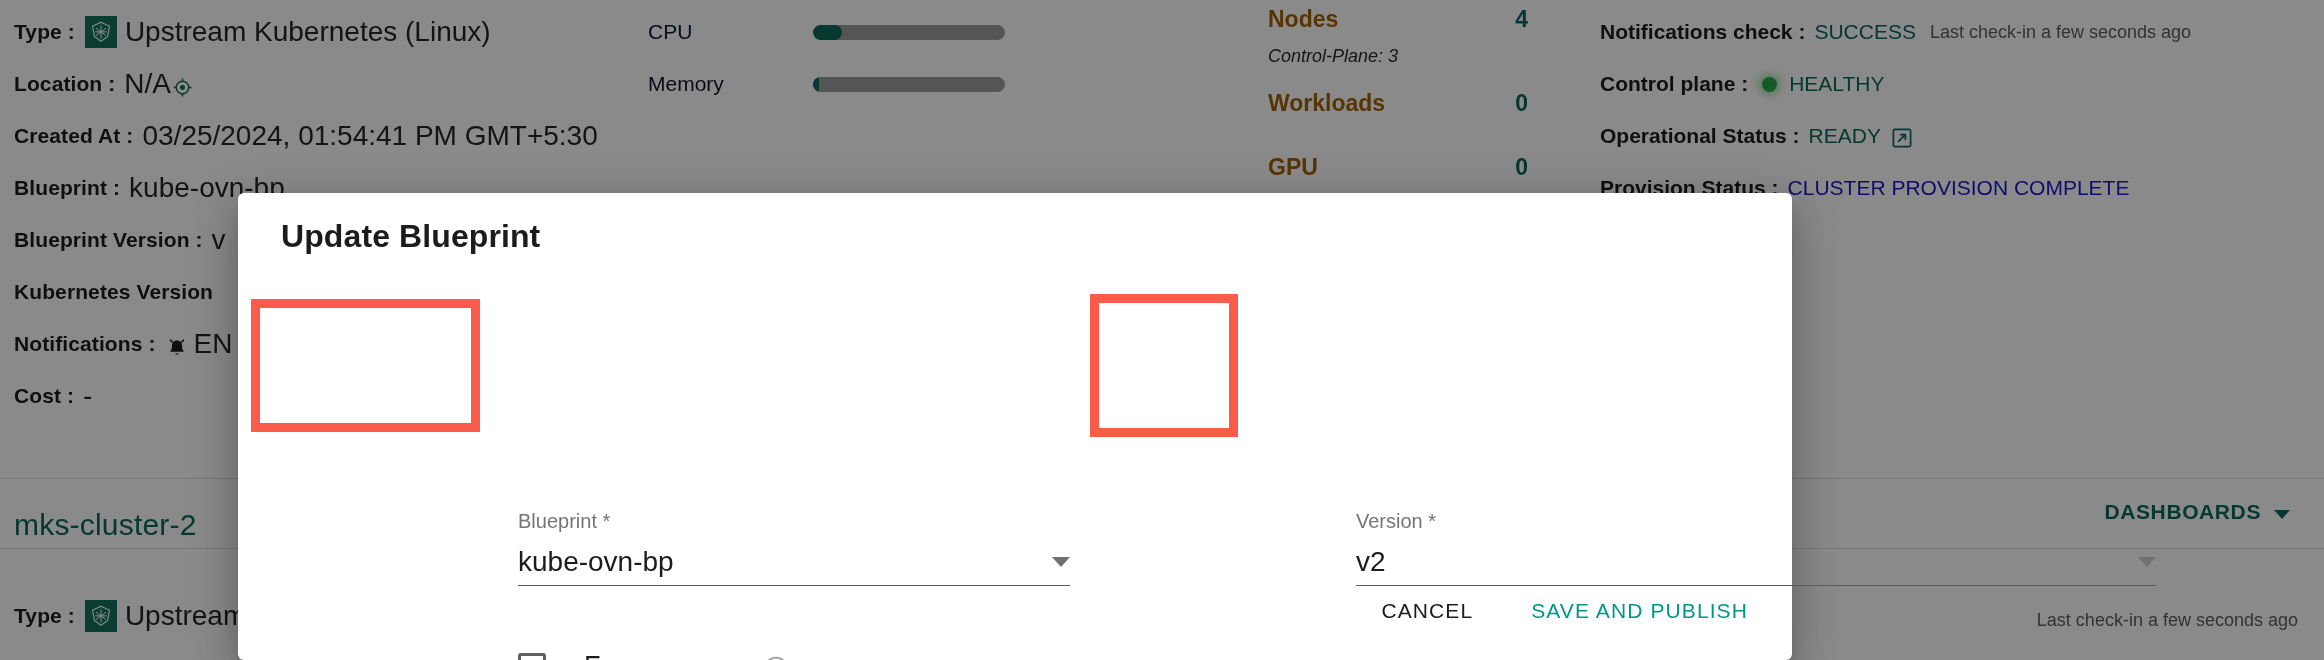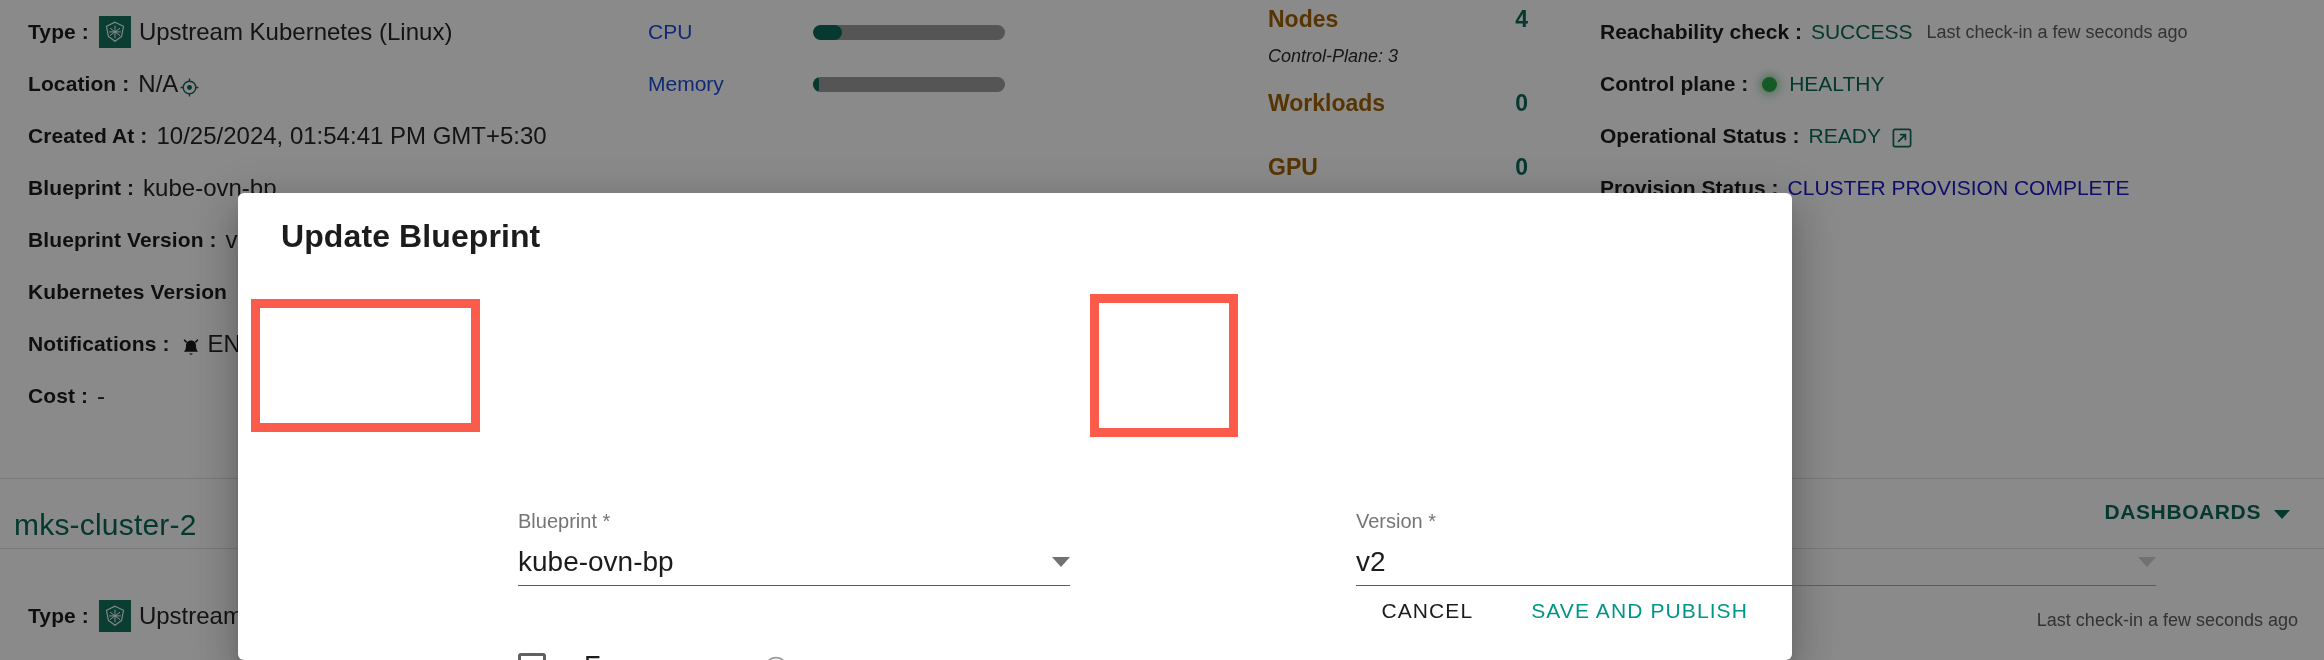--- a/index.html
+++ b/index.html
@@ -59,24 +59,23 @@
     display: flex;
     align-items: center;
     height: 52px;
     white-space: nowrap;
   }
   .info-label {
     font-size: 21px;
     font-weight: bold;
     color: #1d1d1d;
     letter-spacing: 0.1px;
-    margin-left: 14px;
   }
   .info-value {
-    font-size: 24px;
+    font-size: 28px;
     color: #262626;
     margin-left: 9px;
     font-weight: normal;
   }
   .k8s-badge {
     display: inline-flex;
     align-items: center;
     justify-content: center;
     width: 32px;
     height: 32px;
@@ -112,21 +111,21 @@
     top: 6px;
     width: 440px;
   }
   .usage-row {
     display: flex;
     align-items: center;
     height: 52px;
   }
   .usage-label {
     font-size: 21px;
-    color: #1d4ed8;
+    color: #0f172a;
     width: 165px;
   }
   .meter {
     position: relative;
     width: 192px;
     height: 15px;
     border-radius: 8px;
     background: #9e9e9e;
     overflow: hidden;
   }
@@ -402,21 +401,21 @@
             <svg width="19" height="19" viewBox="0 0 20 20" aria-hidden="true">
               <circle cx="10" cy="10" r="6.6" fill="none" stroke="#0b6a58" stroke-width="1.5"></circle>
               <circle cx="10" cy="10" r="2.6" fill="#0b6a58"></circle>
               <path d="M10 0.6v3 M10 16.4v3 M0.6 10h3 M16.4 10h3" stroke="#0b6a58" stroke-width="1.5"></path>
             </svg>
           </span>
         </div>
 
         <div class="info-row">
           <span class="info-label">Created At :</span>
-          <span class="info-value">10/25/2024, 01:54:41 PM GMT+5:30</span>
+          <span class="info-value">03/25/2024, 01:54:41 PM GMT+5:30</span>
         </div>
 
         <div class="info-row">
           <span class="info-label">Blueprint :</span>
           <span class="info-value">kube-ovn-bp</span>
         </div>
 
         <div class="info-row">
           <span class="info-label">Blueprint Version :</span>
           <span class="info-value">v</span>
@@ -470,21 +469,21 @@
           <span class="count-val">0</span>
         </div>
         <div class="count-row" style="margin-top:24px">
           <span class="count-name">GPU</span>
           <span class="count-val">0</span>
         </div>
       </div>
 
       <div class="status-col">
         <div class="status-row">
-          <span class="status-label">Reachability check :</span>
+          <span class="status-label">Notifications check :</span>
           <span class="status-value">SUCCESS</span>
           <span class="status-note">Last check-in  a few seconds ago</span>
         </div>
         <div class="status-row">
           <span class="status-label">Control plane :</span>
           <span class="dot-ok"></span>
           <span class="status-value" style="margin-left:0">HEALTHY</span>
         </div>
         <div class="status-row">
           <span class="status-label">Operational Status :</span>

